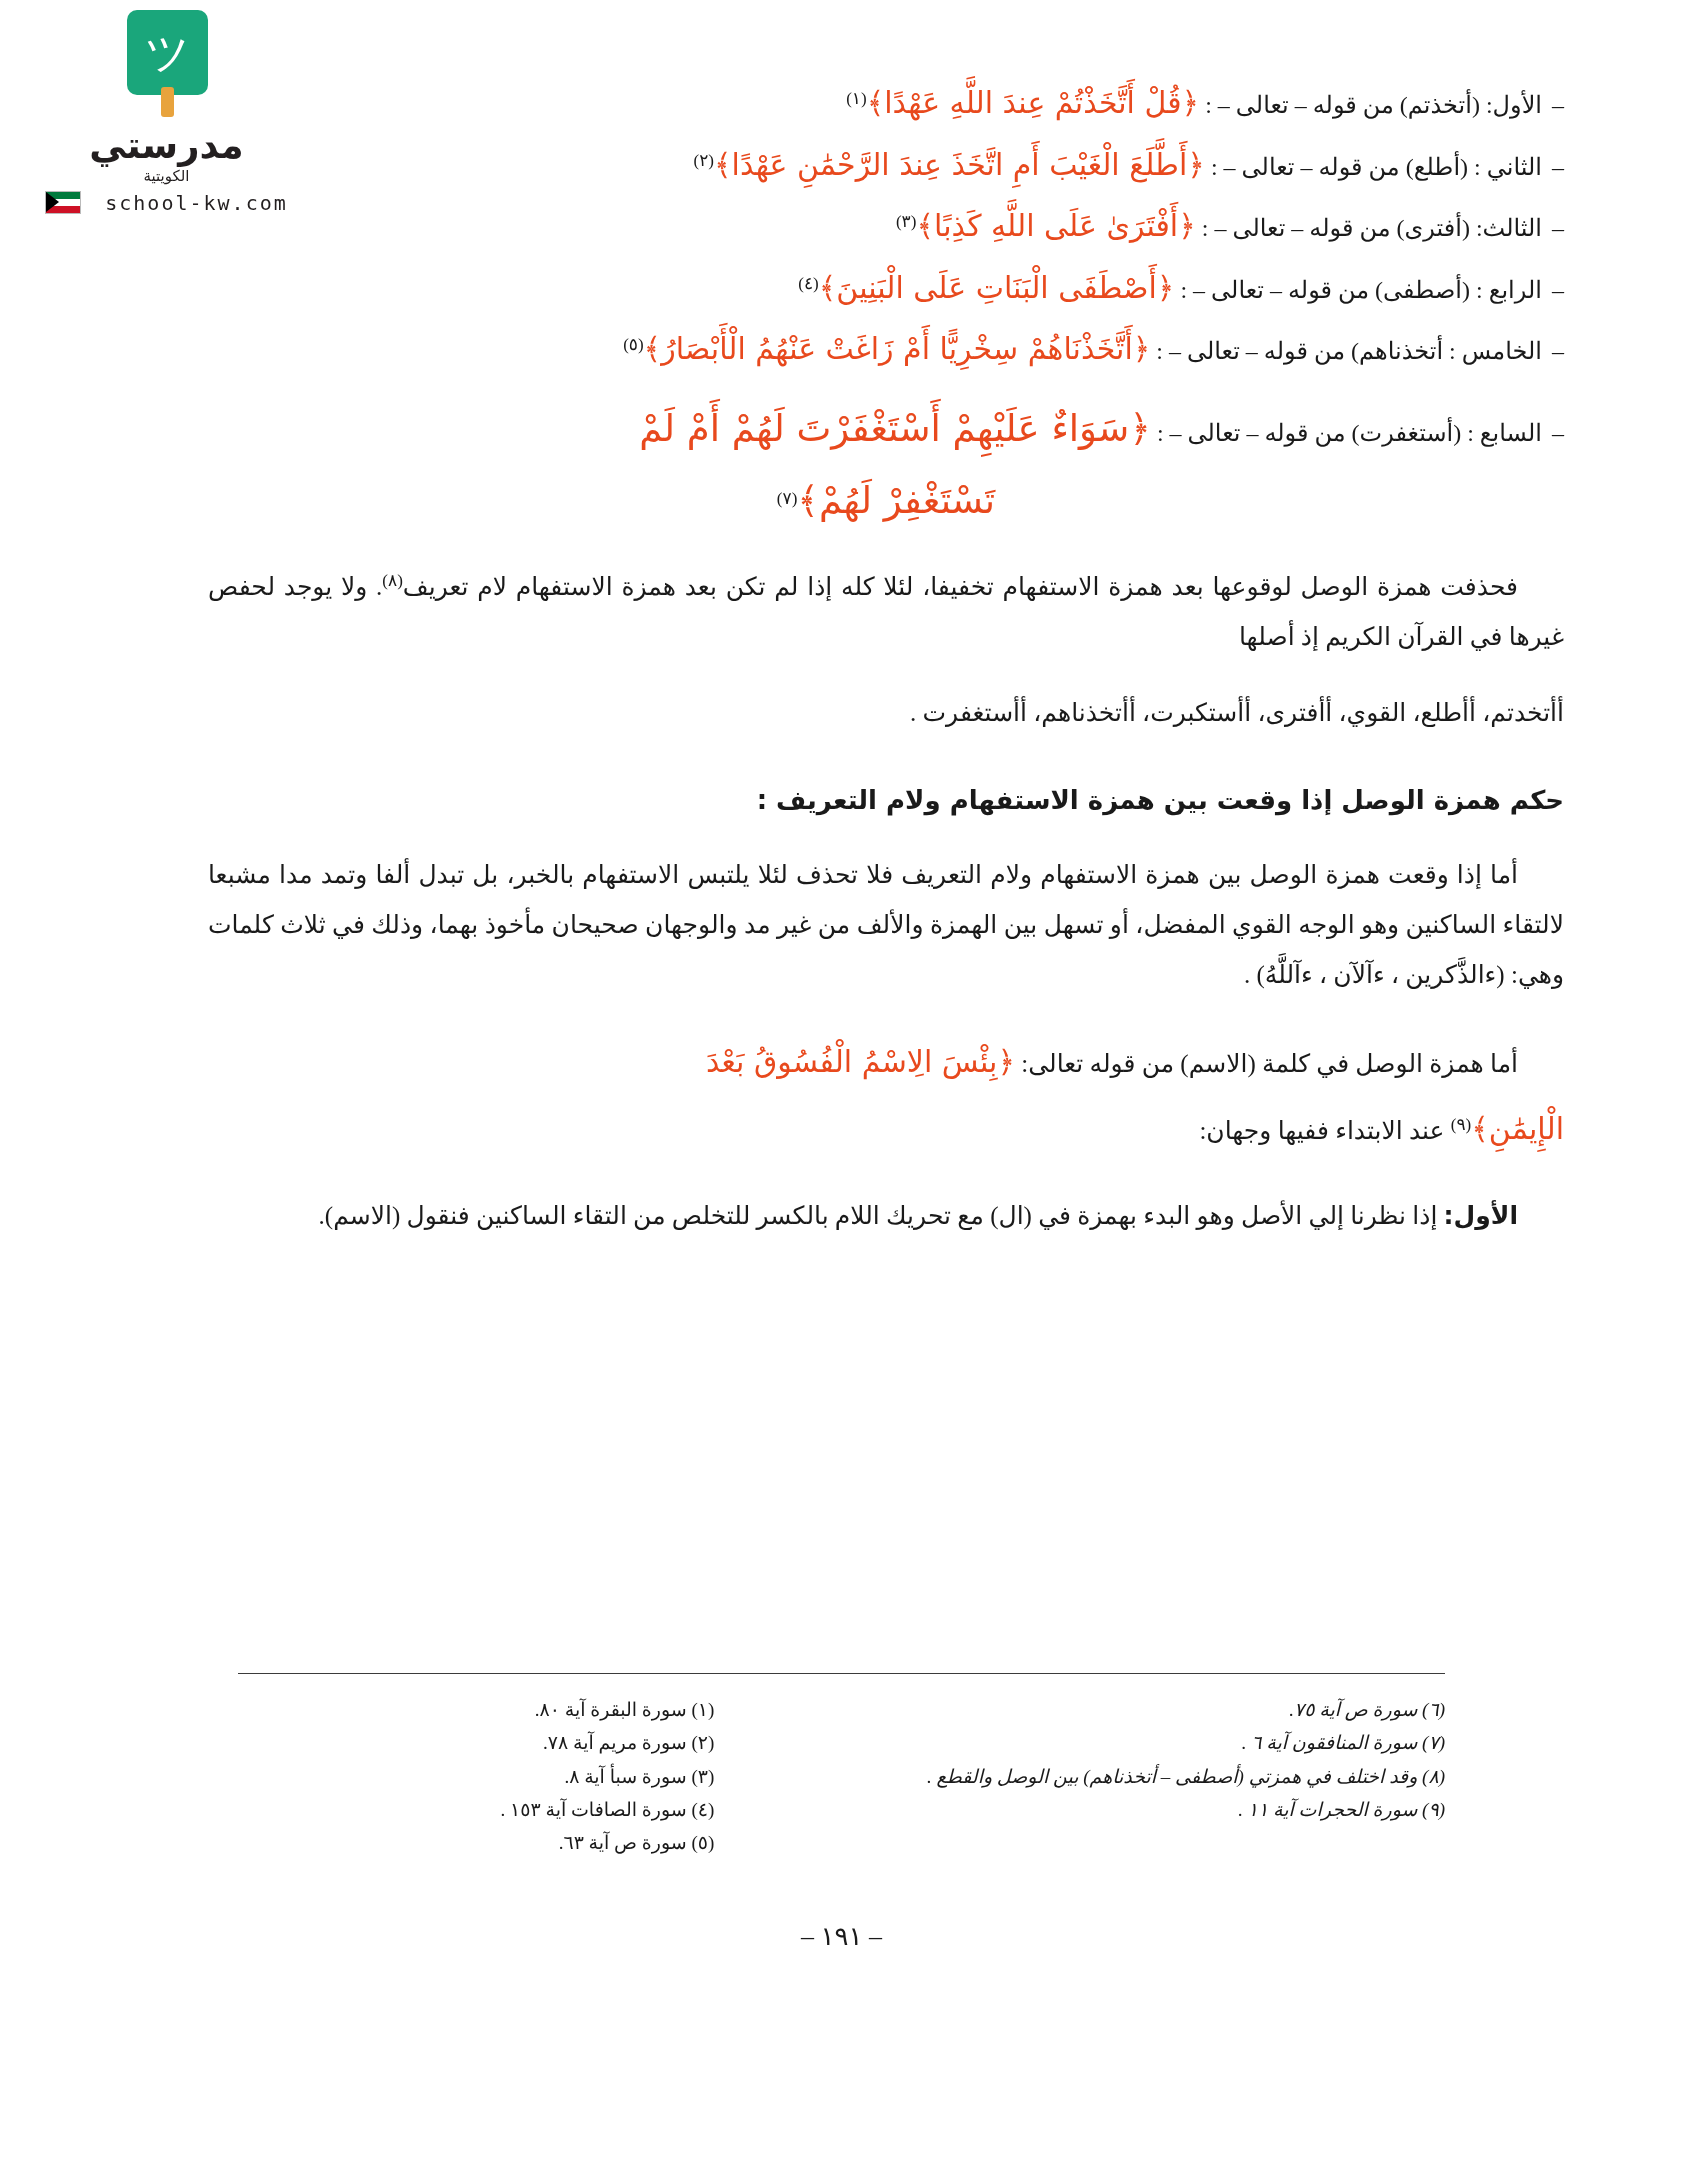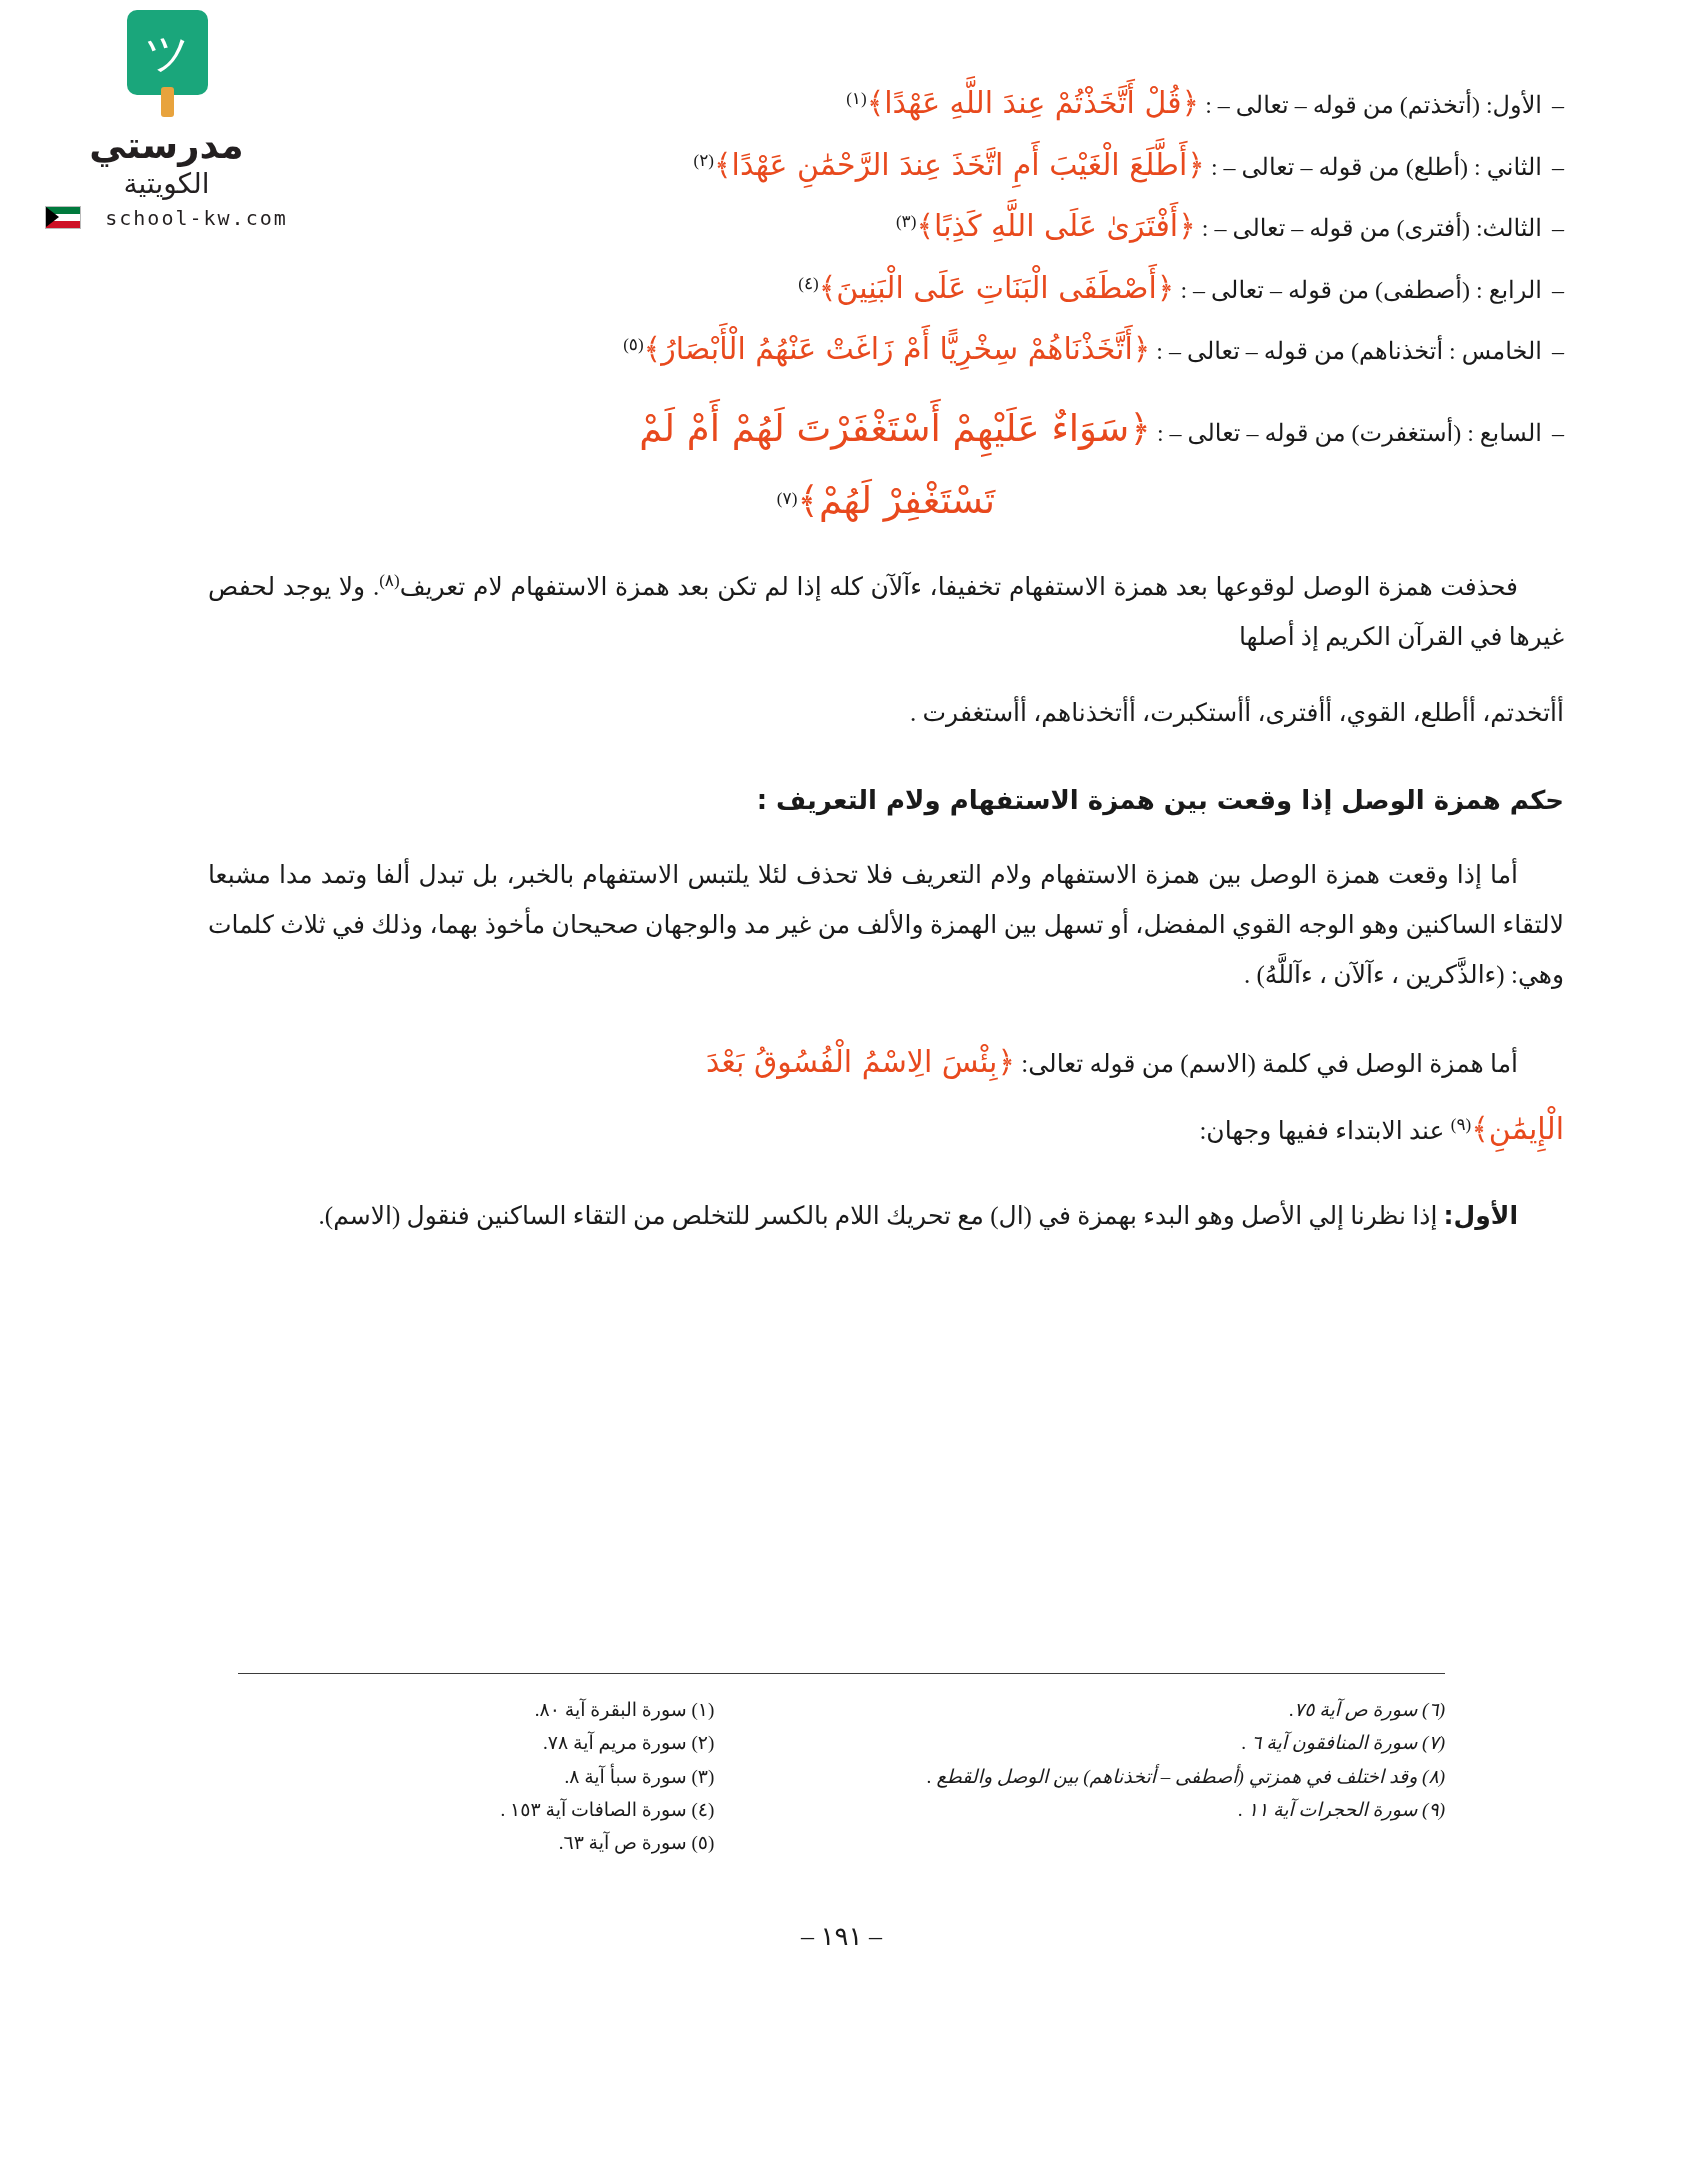--- a/index.html
+++ b/index.html
@@ -65,21 +65,21 @@
   .logo-name {
     font-family: "DejaVu Sans", sans-serif;
     font-weight: bold;
     font-size: 37px;
     color: #231f20;
     line-height: 1.05;
     margin-top: 6px;
   }
   .logo-sub {
     font-family: "DejaVu Sans", sans-serif;
-    font-size: 28px;
+    font-size: 15px;
     color: #231f20;
     margin-top: 1px;
   }
   .logo-url-row {
     margin-top: 6px;
     display: flex;
     align-items: center;
     justify-content: center;
     gap: 24px;
     direction: ltr;
@@ -270,21 +270,21 @@
   <div class="line7">
     <span class="dash">–</span>
     <span class="lbl">السابع : (أستغفرت) من قوله – تعالى – :</span>
     <span class="ayah big">﴿سَوَاءٌ عَلَيْهِمْ أَسْتَغْفَرْتَ لَهُمْ أَمْ لَمْ</span>
   </div>
   <div class="line7b">
     <span class="ayah big">تَسْتَغْفِرْ لَهُمْ﴾</span><span class="fn-ref">(٧)</span>
   </div>
 
   <p class="para">
-    <span>فحذفت همزة الوصل لوقوعها بعد همزة الاستفهام تخفيفا، ءآلآن كله إذا لم تكن بعد</span>
+    <span>فحذفت همزة الوصل لوقوعها بعد همزة الاستفهام تخفيفا، لئلا كله إذا لم تكن بعد</span>
     <span>همزة الاستفهام لام تعريف</span><span class="fn-ref">(٨)</span><span>. ولا يوجد لحفص غيرها في القرآن الكريم إذ أصلها</span>
   </p>
   <p class="para no-indent center-last" style="text-align:center;">أأتخدتم، أأطلع، القوي، أأفترى، أأستكبرت، أأتخذناهم، أأستغفرت .</p>
 
   <h2 class="heading">حكم همزة الوصل إذا وقعت بين همزة الاستفهام ولام التعريف :</h2>
 
   <p class="para">أما إذا وقعت همزة الوصل بين همزة الاستفهام ولام التعريف فلا تحذف لئلا يلتبس الاستفهام بالخبر، بل تبدل ألفا وتمد مدا مشبعا لالتقاء الساكنين وهو الوجه القوي المفضل، أو تسهل بين الهمزة والألف من غير مد والوجهان صحيحان مأخوذ بهما، وذلك في ثلاث كلمات وهي:  (ءالذَّكرين ، ءآلآن ، ءآللَّهُ) .</p>
 
   <p class="mixed-para">
     <span>أما همزة الوصل في كلمة (الاسم) من قوله تعالى:</span>

